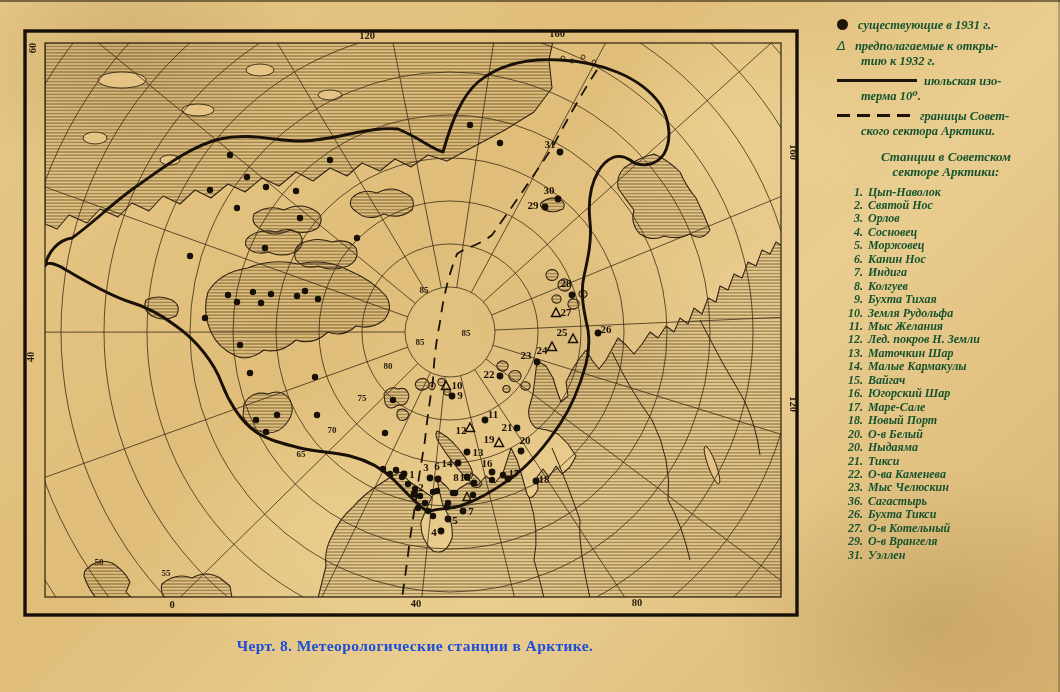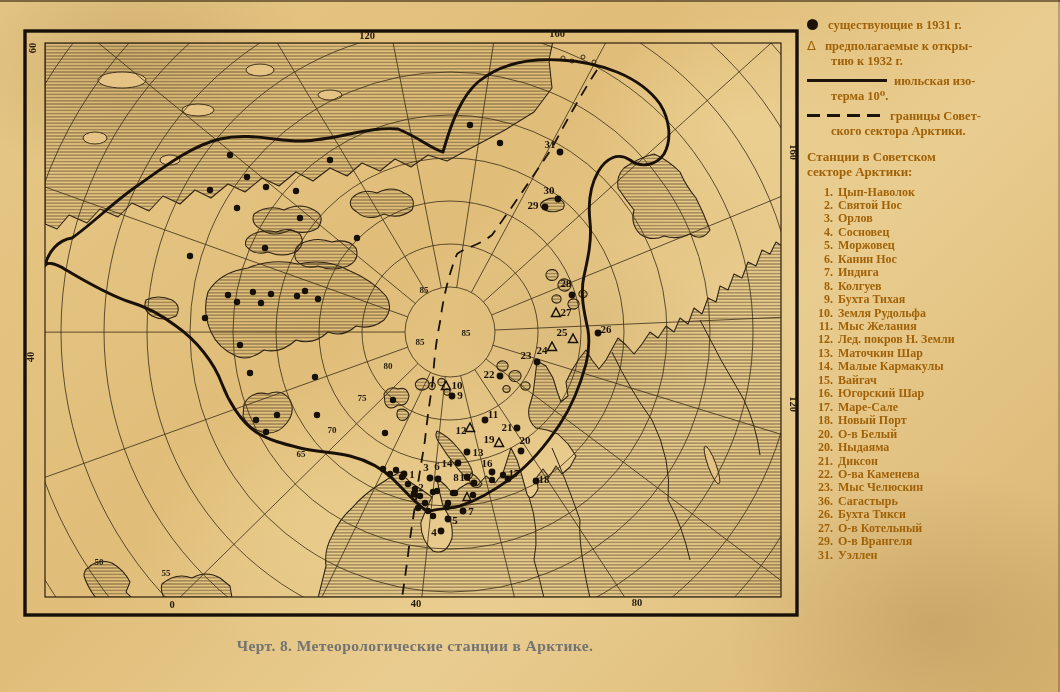--- a/index.html
+++ b/index.html
@@ -14,37 +14,37 @@
       radial-gradient(200px 150px at 55% 50%, rgba(150,108,44,.12), transparent 70%),
       linear-gradient(135deg,#e7c887 0%, #e0bd79 38%, #e9cd90 62%, #d9b471 100%);
   }
   body::after{ 
     content:"";position:absolute;inset:0;pointer-events:none;
     box-shadow:inset 0 2px 0 rgba(40,28,10,.55), inset -2px 0 0 rgba(40,28,10,.25);
   }
   #map-wrap{position:absolute;left:0;top:0;width:830px;height:636px;}
   #caption{
     position:absolute;left:0;top:637px;width:830px;text-align:center;
-    font-weight:700;font-size:15.5px;letter-spacing:.4px;color:#737373;
+    font-weight:700;font-size:15.5px;letter-spacing:.4px;color:#1d4ed8;
   }
   #legend-col{
-    position:absolute;left:807px;top:18px;width:218px;color:#a16207;
+    position:absolute;left:837px;top:18px;width:218px;color:#14532d;font-style:italic;
   }
   .lg-item{
     font-size:12.5px;font-weight:700;line-height:15.5px;margin-bottom:4px;
     padding-left:24px;text-indent:-24px;white-space:pre-line;
   }
   .lg-sym{display:inline-block;text-indent:0;}
   .sym-dot{width:11px;height:11px;border-radius:50%;background:#1c1309;margin-right:10px;vertical-align:-1px;}
   .sym-tri{font-family:"DejaVu Sans",sans-serif;font-weight:400;font-size:13px;margin-right:9px;}
   .sym-line{width:80px;height:3px;background:#1c1309;margin-right:7px;vertical-align:3px;}
   .sym-dash{width:76px;height:3px;margin-right:7px;vertical-align:3px;
     background:repeating-linear-gradient(90deg,#1c1309 0 13px,transparent 13px 20px);}
   #stations-head{
-    text-align:left;font-weight:700;font-size:13px;line-height:15px;
+    text-align:center;font-weight:700;font-size:13px;line-height:15px;
     margin:9px 0 7px 0;white-space:pre-line;
   }
   #station-list{font-size:12px;font-weight:700;}
   .st-row{display:flex;line-height:13.45px;}
   .st-num{width:26px;text-align:right;flex:none;}
   .st-name{padding-left:5px;}
   svg text{font-family:"Liberation Serif","DejaVu Serif",serif;}
 </style>
 </head>
 <body>
@@ -380,21 +380,21 @@
       <div class="st-row">
         <span class="st-num">20.</span>
         <span class="st-name">О-в Белый</span>
       </div>
       <div class="st-row">
         <span class="st-num">20.</span>
         <span class="st-name">Ныдаяма</span>
       </div>
       <div class="st-row">
         <span class="st-num">21.</span>
-        <span class="st-name">Диксон</span>
+        <span class="st-name">Тикси</span>
       </div>
       <div class="st-row">
         <span class="st-num">22.</span>
         <span class="st-name">О-ва Каменева</span>
       </div>
       <div class="st-row">
         <span class="st-num">23.</span>
         <span class="st-name">Мыс Челюскин</span>
       </div>
       <div class="st-row">

